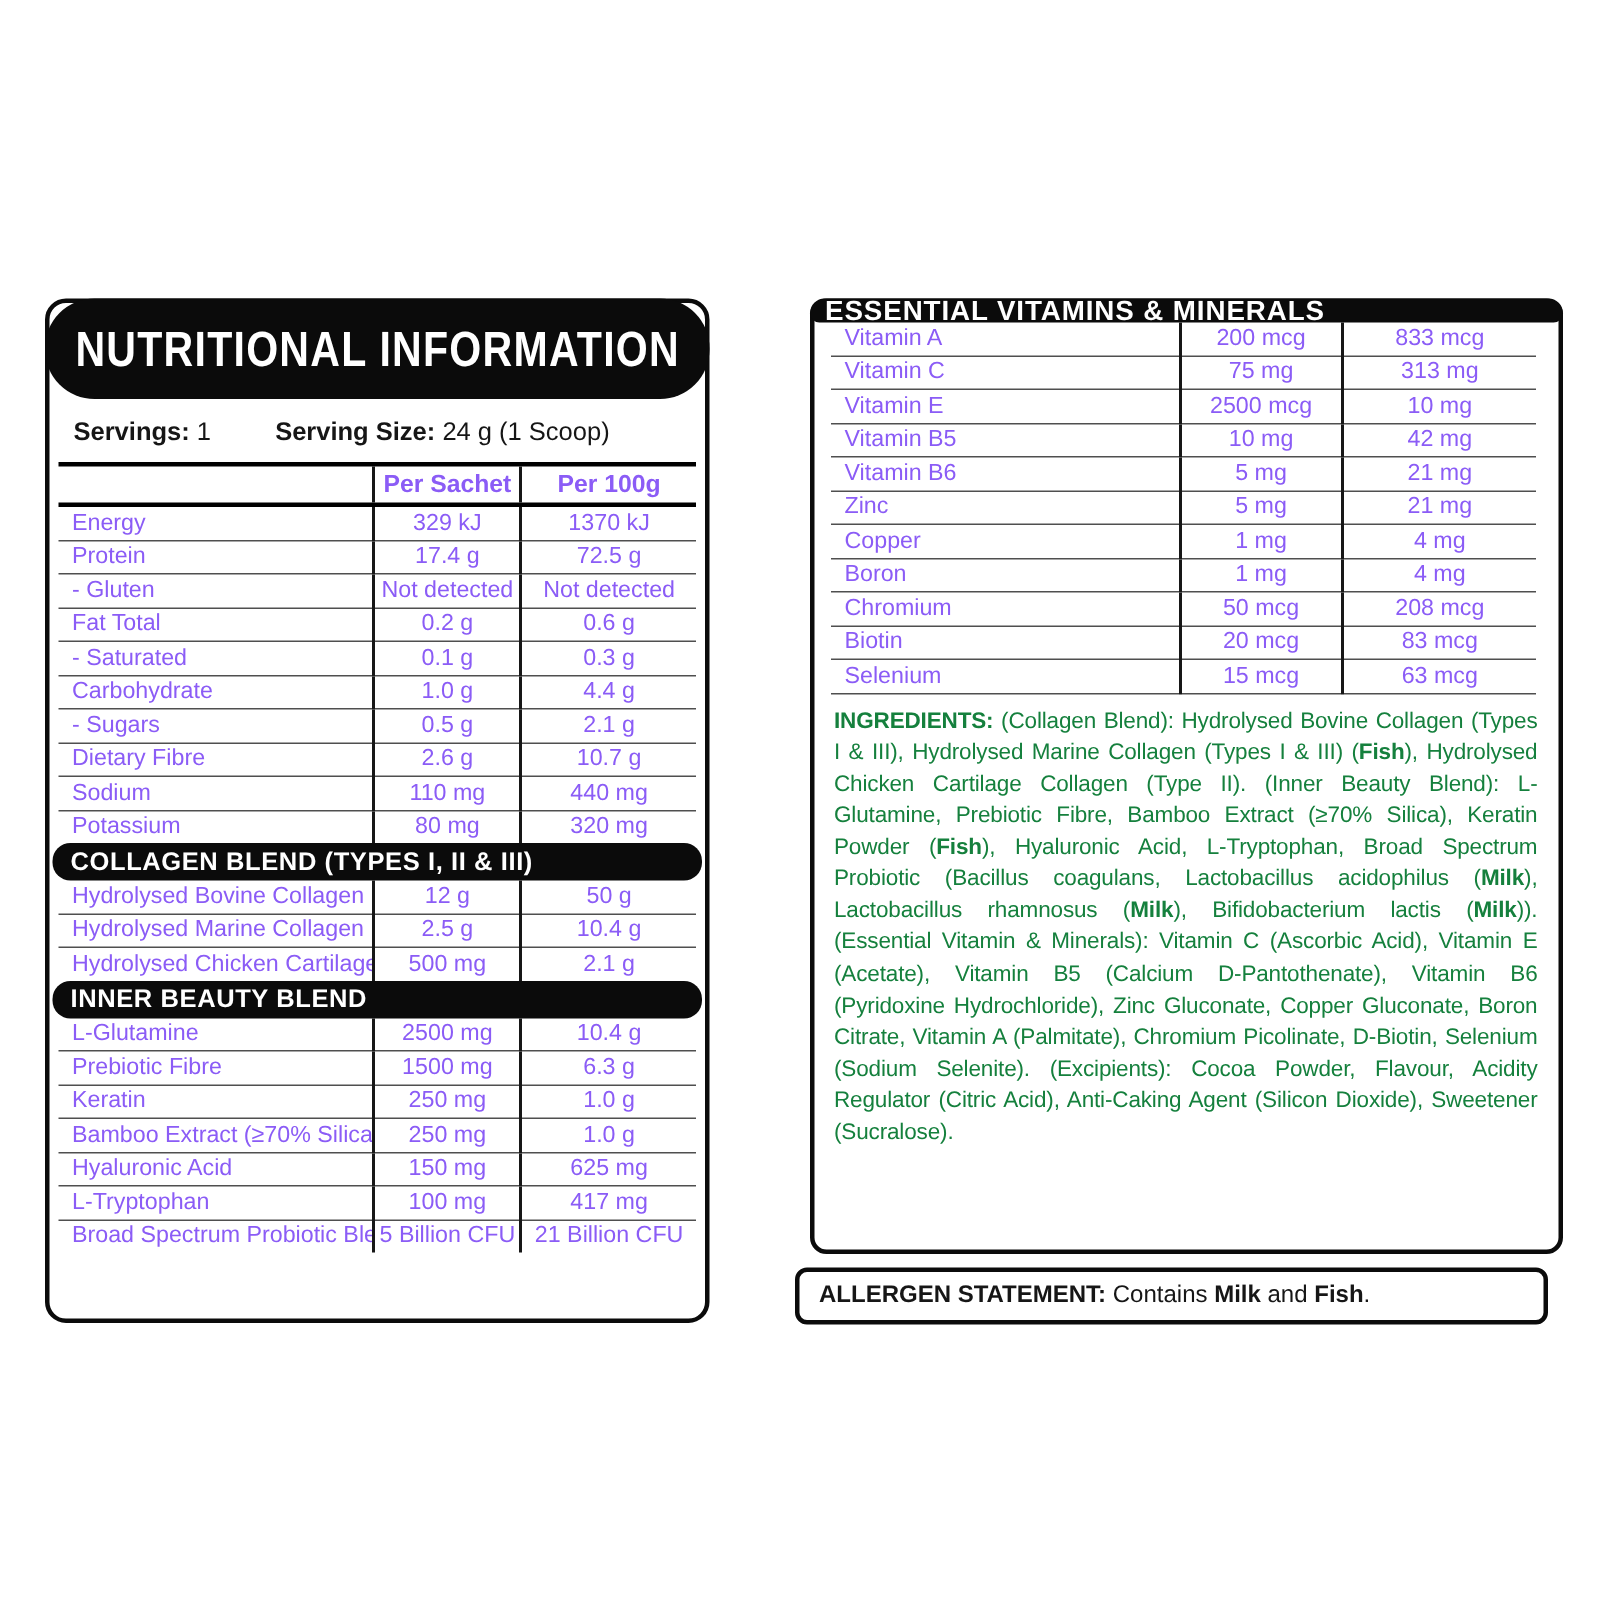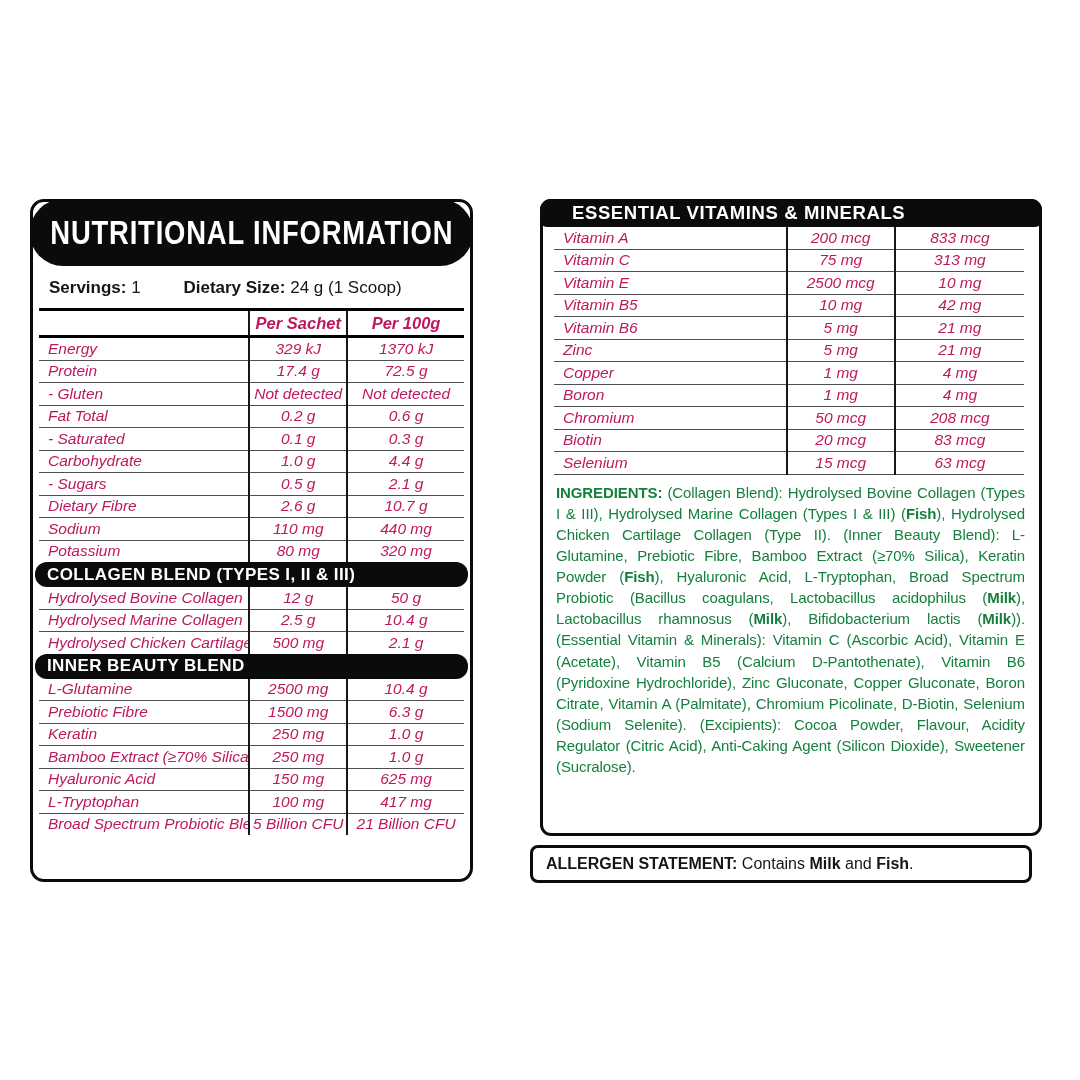--- a/index.html
+++ b/index.html
@@ -56,22 +56,21 @@
   }
   .servings .b { font-weight: bold; }
   .servings .gap { margin-left: 38px; }
 
   .tablewrap { margin: 0 6px; }
   table.ntable {
     width: 100%;
     border-collapse: collapse;
     table-layout: fixed;
     font-size: 15.5px;
-    color: #be185d;
-    font-style: italic;
+    color: #8b5cf6;
   }
   .ntable th, .ntable td {
     height: 21.5px;
     padding: 0;
     border-top: 1.5px solid #4f4f4f;
     white-space: nowrap;
     overflow: hidden;
     font-weight: normal;
   }
   .ntable td:first-child { text-align: left; padding-left: 9px; }
@@ -110,24 +109,24 @@
     font-weight: bold;
     font-size: 17px;
     letter-spacing: 0.4px;
     white-space: nowrap;
   }
 
   
   .rbar {
     background: #0b0b0b;
     margin: -3px -3px 0 -3px;
-    height: 28px;
+    height: 16px;
     border-radius: 11px 11px 7px 7px;
     display: flex; align-items: center;
-    padding-left: 32px;
+    padding-left: 10px;
   }
   .rbar span {
     color: #ffffff;
     font-weight: bold;
     font-size: 18.5px;
     letter-spacing: 0.6px;
     white-space: nowrap;
   }
   .rwrap { margin: 0 15px 0 11px; }
 
@@ -153,21 +152,21 @@
 <div class="canvas">
 
   <section class="panel left-panel">
     <div class="pill">
       <span>NUTRITIONAL INFORMATION</span>
     </div>
 
     <div class="servings">
       <span class="b">Servings:</span>
       <span>1</span>
-      <span class="b gap">Dietary Size:</span>
+      <span class="b gap">Serving Size:</span>
       <span>24 g (1 Scoop)</span>
     </div>
 
     <div class="tablewrap">
       <table class="ntable head-table">
         <colgroup>
             <col style="width:49.5%">
             <col style="width:23%">
             <col style="width:27.5%">
           </colgroup>

